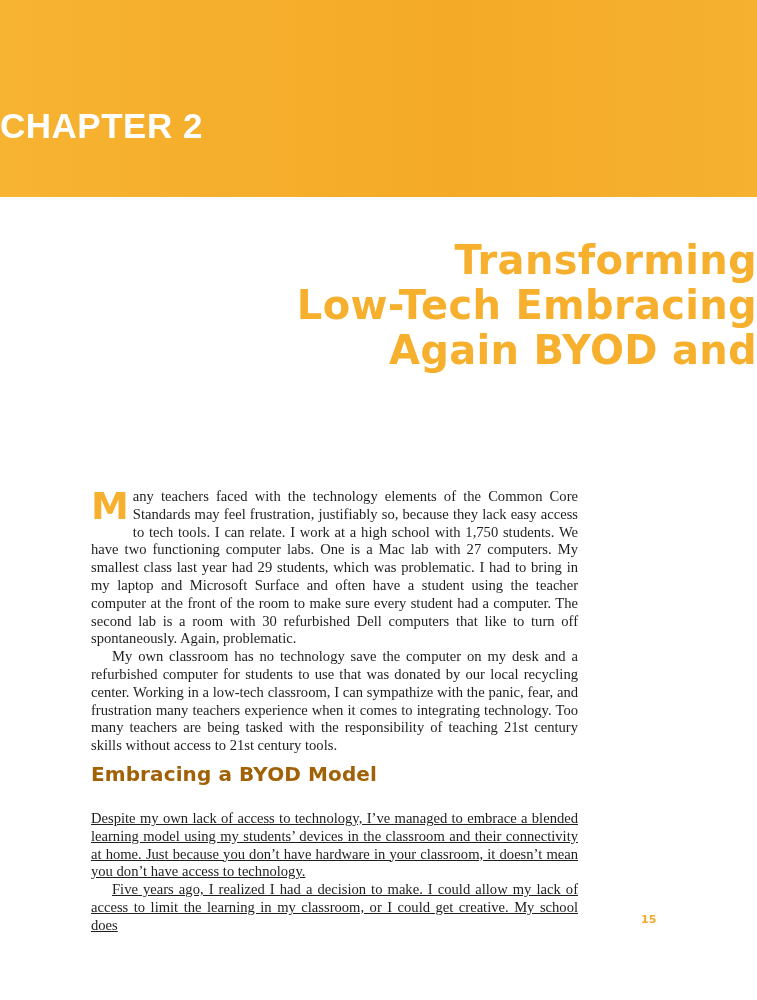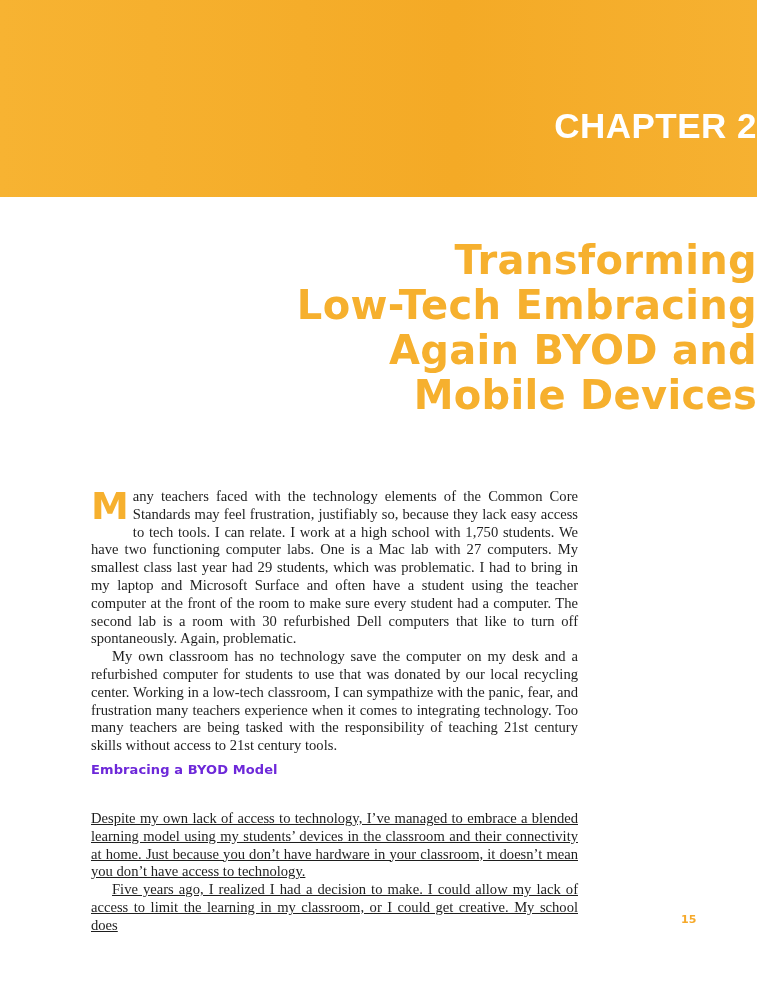--- a/index.html
+++ b/index.html
@@ -6,21 +6,21 @@
     body {
       width: 757px; height: 1000px; background: #ffffff; position: relative; overflow: hidden;
       font-family: "Liberation Serif", "DejaVu Serif", serif; color: #1a1a1a;
     }
     .chapter-band {
       position: absolute; left: 0; top: 0; width: 757px; height: 197px;
       background: #f6ae2d;
       background: linear-gradient(90deg, #f7b332 0%, #f4aa26 60%, #f6b131 100%);
     }
     .chapter-label {
-      position: absolute; left: 0; top: 106px; width: 757px; text-align: right;
+      position: absolute; left: 0; top: 106px; width: 757px; text-align: left;
       font-family: "Liberation Sans", "DejaVu Sans", sans-serif; font-weight: bold;
       font-size: 35px; letter-spacing: 0.5px; color: #ffffff;
     }
     .chapter-title {
       position: absolute; left: 0; top: 238px; width: 757px; text-align: right;
       font-family: "DejaVu Sans", "Liberation Sans", sans-serif; font-weight: bold;
       font-size: 40px; line-height: 45px; color: #f6b02e; letter-spacing: 0.3px;
     }
     .chapter-title span { display: block; }
     .body-text {
@@ -31,41 +31,40 @@
     .body-text p.indent { text-indent: 21px; }
     .intro { top: 488px; }
     .dropcap {
       float: left; font-family: "DejaVu Sans", "Liberation Sans", sans-serif;
       font-weight: bold; color: #f6b02e; font-size: 38px; line-height: 32px;
       margin: 2px 4px 0 0; height: 34px;
     }
     .section-heading {
       position: absolute; left: 91px; top: 762px;
       font-family: "DejaVu Sans", "Liberation Sans", sans-serif; font-weight: bold;
-      font-size: 13px; color: #6d28d9; letter-spacing: 0.1px;
+      font-size: 20px; color: #a16207; letter-spacing: 0.1px;
     }
     .section-body { top: 810px; text-decoration: underline; }
     .page-number {
       position: absolute; left: 641px; top: 913px;
       font-family: "DejaVu Sans", "Liberation Sans", sans-serif; font-weight: bold;
-      font-size: 11px; color: #f6a92a; margin-left: 40px;
+      font-size: 11px; color: #f6a92a;
     }
   </style>
 </head>
 <body>
 
 <div class="chapter-band">
   <div class="chapter-label">CHAPTER 2</div>
 </div>
 
 <h1 class="chapter-title" style="margin:0;">
   <span>Transforming</span>
   <span>Low-Tech Embracing</span>
   <span>Again BYOD and</span>
-  <span>Mobile Devices</span>
 </h1>
 
 <div class="body-text intro">
   <p>
     <span class="dropcap">M</span><span>any teachers faced with the technology elements of the Common Core Standards may feel frustration, justifiably so, because they lack easy access to tech tools. I can relate. I work at a high school with 1,750 students. We have two functioning computer labs. One is a Mac lab with 27 computers. My smallest class last year had 29 students, which was problematic. I had to bring in my laptop and Microsoft Surface and often have a student using the teacher computer at the front of the room to make sure every student had a computer. The second lab is a room with 30 refurbished Dell computers that like to turn off spontaneously. Again, problematic.</span>
   </p>
   <p class="indent">My own classroom has no technology save the computer on my desk and a refurbished computer for students to use that was donated by our local recycling center. Working in a low-tech classroom, I can sympathize with the panic, fear, and frustration many teachers experience when it comes to integrating technology. Too many teachers are being tasked with the responsibility of teaching 21st century skills without access to 21st century tools.</p>
 </div>
 
 <h2 class="section-heading" style="margin:0;">Embracing a BYOD Model</h2>

